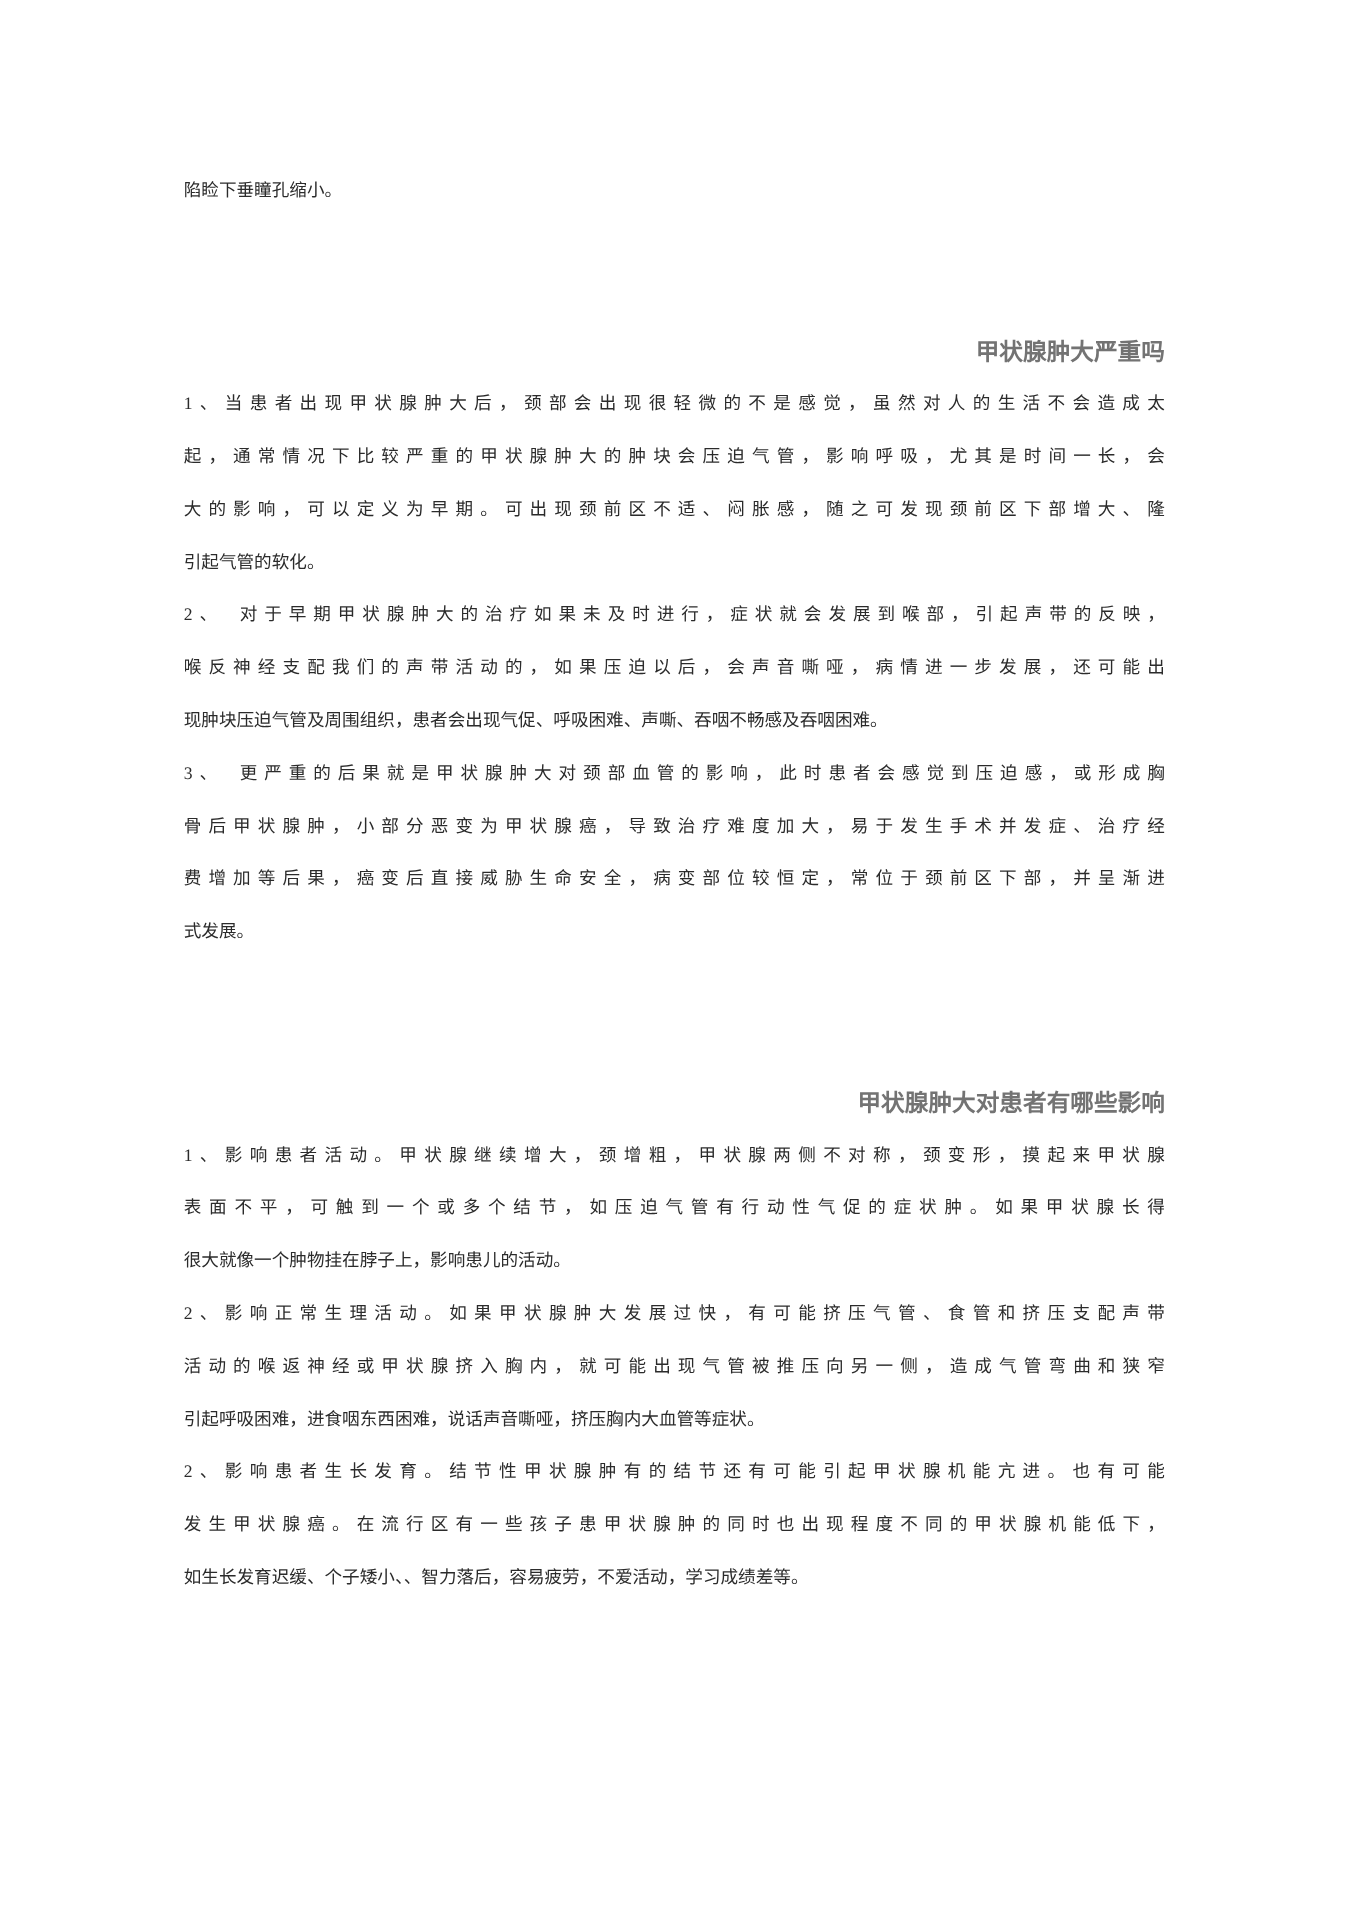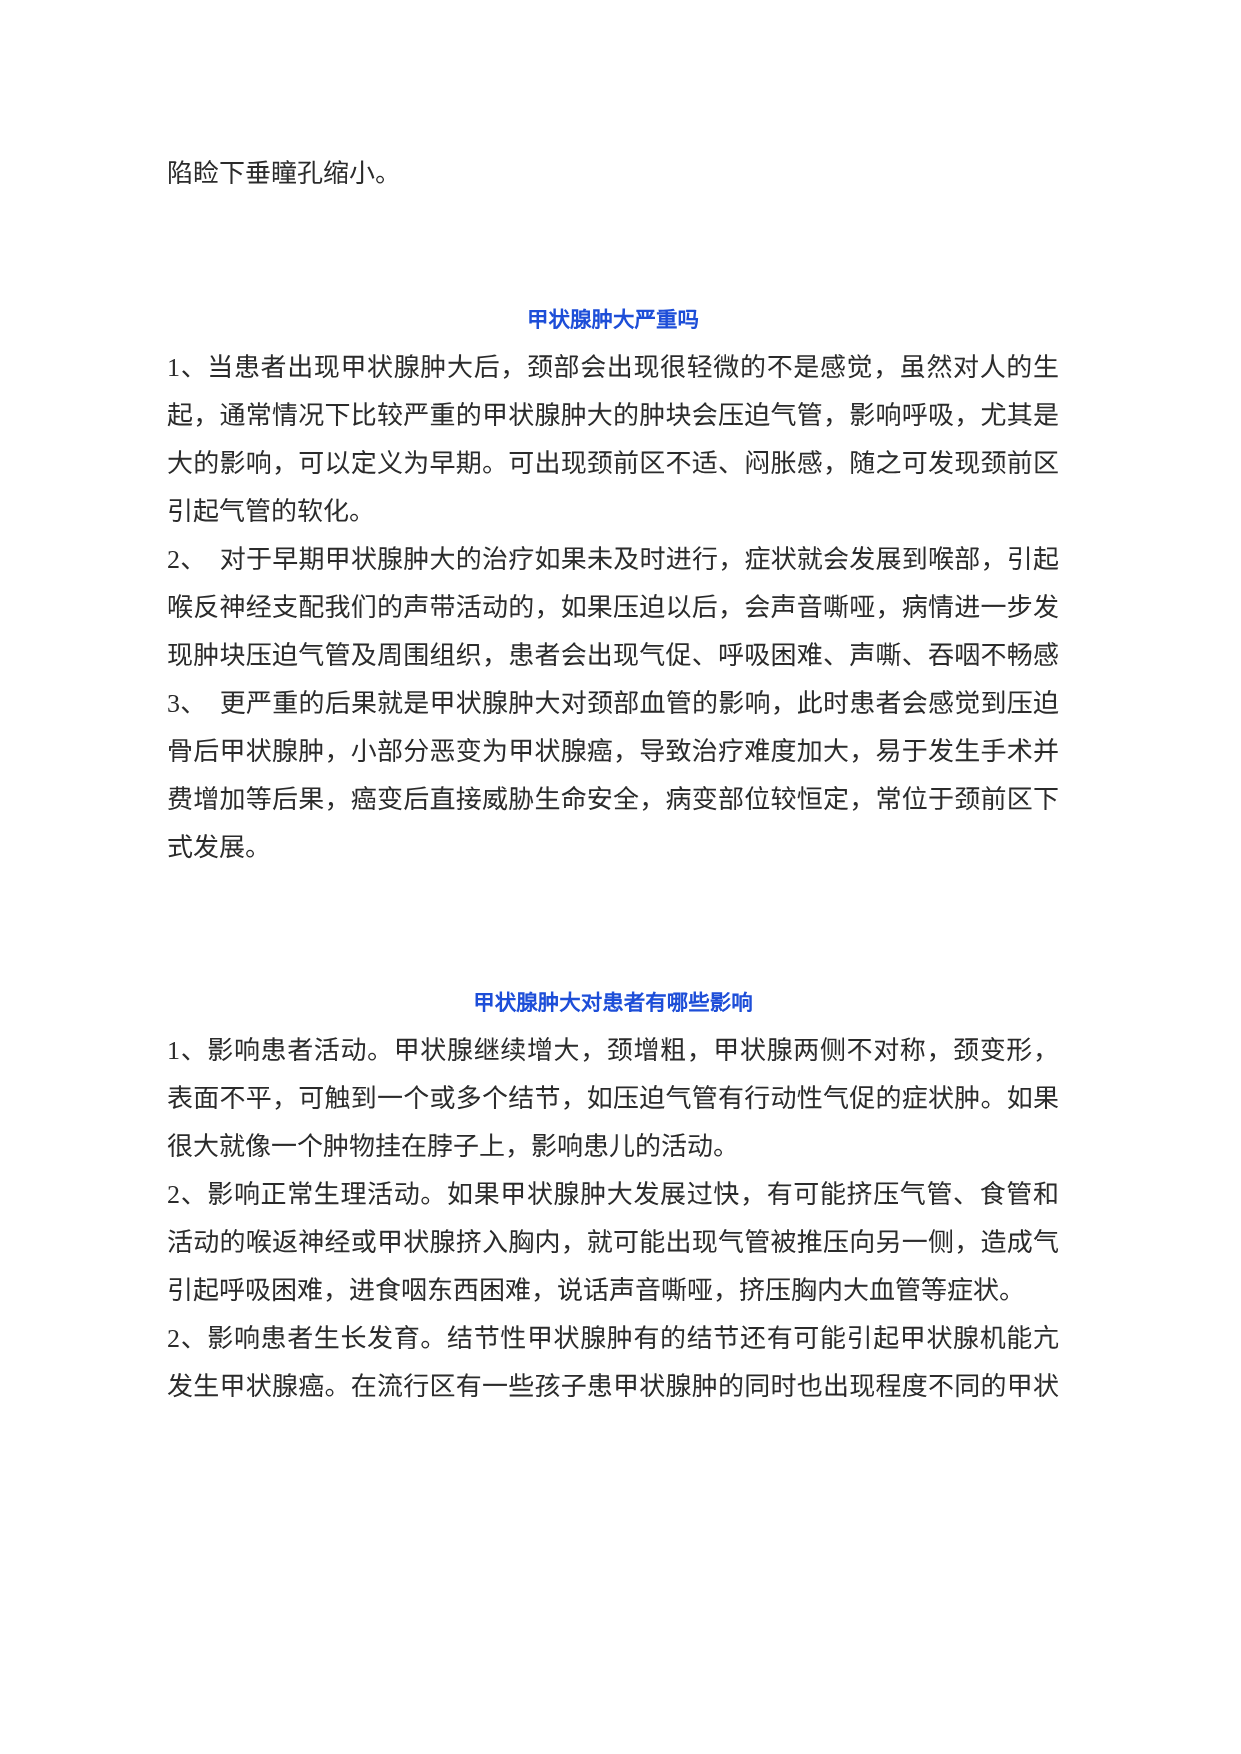--- a/index.html
+++ b/index.html
@@ -21,41 +21,41 @@
     left: 167px;
     top: 150px;
     width: 892px;
   }
   .para {
     margin: 0;
     padding: 0;
   }
   .line {
     display: block;
-    font-size: 26px;
+    font-size: 16px;
     line-height: 48px;
     height: 48px;
     overflow: hidden;
     text-align: justify;
     text-align-last: justify;
     white-space: normal;
   }
   .line.last {
     text-align-last: left;
   }
   .heading {
     margin: 0;
     padding: 0;
     font-family: "Liberation Sans", "DejaVu Sans", sans-serif;
     font-weight: 700;
     font-size: 21.5px;
     line-height: 48px;
     height: 48px;
-    color: #1d4ed8;
-    text-align: center;
+    color: #737373;
+    text-align: right;
   }
   .heading-1 { margin-top: 98px; }
   .heading-2 { margin-top: 107px; }
 </style>
 </head>
 <body>
 
 <div class="page">
   <div class="content">
 
@@ -96,16 +96,17 @@
 
     <p class="para">
       <span class="line">2、影响正常生理活动。如果甲状腺肿大发展过快，有可能挤压气管、食管和挤压支配声带</span>
       <span class="line">活动的喉返神经或甲状腺挤入胸内，就可能出现气管被推压向另一侧，造成气管弯曲和狭窄</span>
       <span class="line last">引起呼吸困难，进食咽东西困难，说话声音嘶哑，挤压胸内大血管等症状。</span>
     </p>
 
     <p class="para">
       <span class="line">2、影响患者生长发育。结节性甲状腺肿有的结节还有可能引起甲状腺机能亢进。也有可能</span>
       <span class="line">发生甲状腺癌。在流行区有一些孩子患甲状腺肿的同时也出现程度不同的甲状腺机能低下，</span>
+      <span class="line last">如生长发育迟缓、个子矮小、、智力落后，容易疲劳，不爱活动，学习成绩差等。</span>
     </p>
 
   </div>
 </div>
 
 </body></html>

